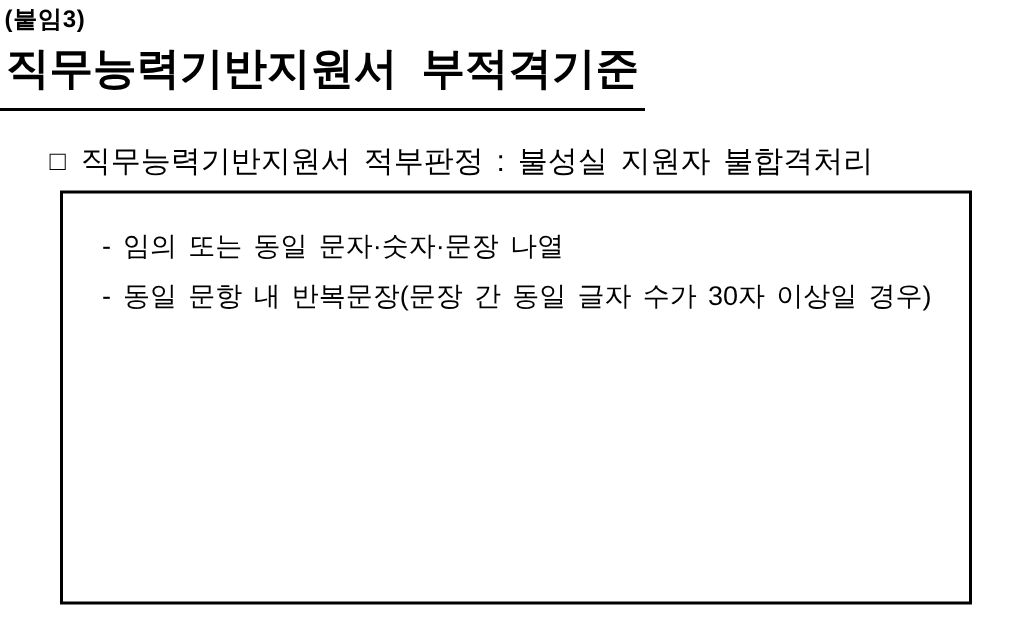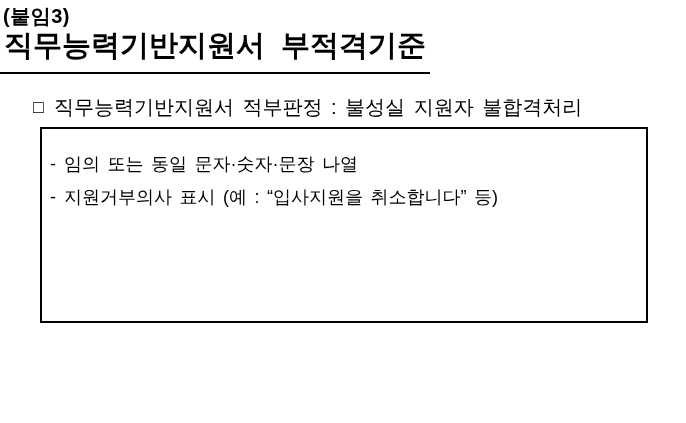--- a/index.html
+++ b/index.html
@@ -9,21 +9,21 @@
     background: #ffffff;
     color: #000000;
     font-family: "Liberation Sans", "DejaVu Sans", sans-serif;
     position: relative;
     overflow: hidden;
   }
   .attachment-label {
     position: absolute;
     left: 3px;
     top: 3px;
-    font-size: 20px;
+    font-size: 16px;
     font-weight: bold;
     letter-spacing: 0.5px;
   }
   .doc-title {
     position: absolute;
     left: 0;
     top: 26px;
     width: 686px;
     font-size: 29px;
     font-weight: bold;
@@ -49,23 +49,23 @@
     margin-right: 10px;
     font-size: 18px;
     position: relative;
     top: -1px;
   }
   .criteria-box {
     position: absolute;
     left: 40px;
     top: 127px;
     width: 608px;
-    height: 196px;
+    height: 276px;
     border: 2px solid #000000;
-    padding: 19px 6px 0 8px;
+    padding: 19px 6px 0 26px;
     background: #ffffff;
   }
   .criteria-item {
     font-size: 18px;
     line-height: 33px;
     word-spacing: 2.5px;
     white-space: nowrap;
   }
   .criteria-item .dash {
     display: inline-block;
@@ -83,15 +83,15 @@
 
 <div class="heading-line">
   <span class="square-marker">□</span><span>직무능력기반지원서 적부판정 : 불성실 지원자 불합격처리</span>
 </div>
 
 <div class="criteria-box">
   <div class="criteria-item">
     <span class="dash">-</span><span>임의 또는 동일 문자·숫자·문장 나열</span>
   </div>
   <div class="criteria-item">
-    <span class="dash">-</span><span>지원거부의사 표시 (예 : “입사지원을 취소합니다” 등)</span>
+    <span class="dash">-</span><span>동일 문항 내 반복문장(문장 간 동일 글자 수가 30자 이상일 경우)</span>
   </div>
 </div>
 
 </body></html>

